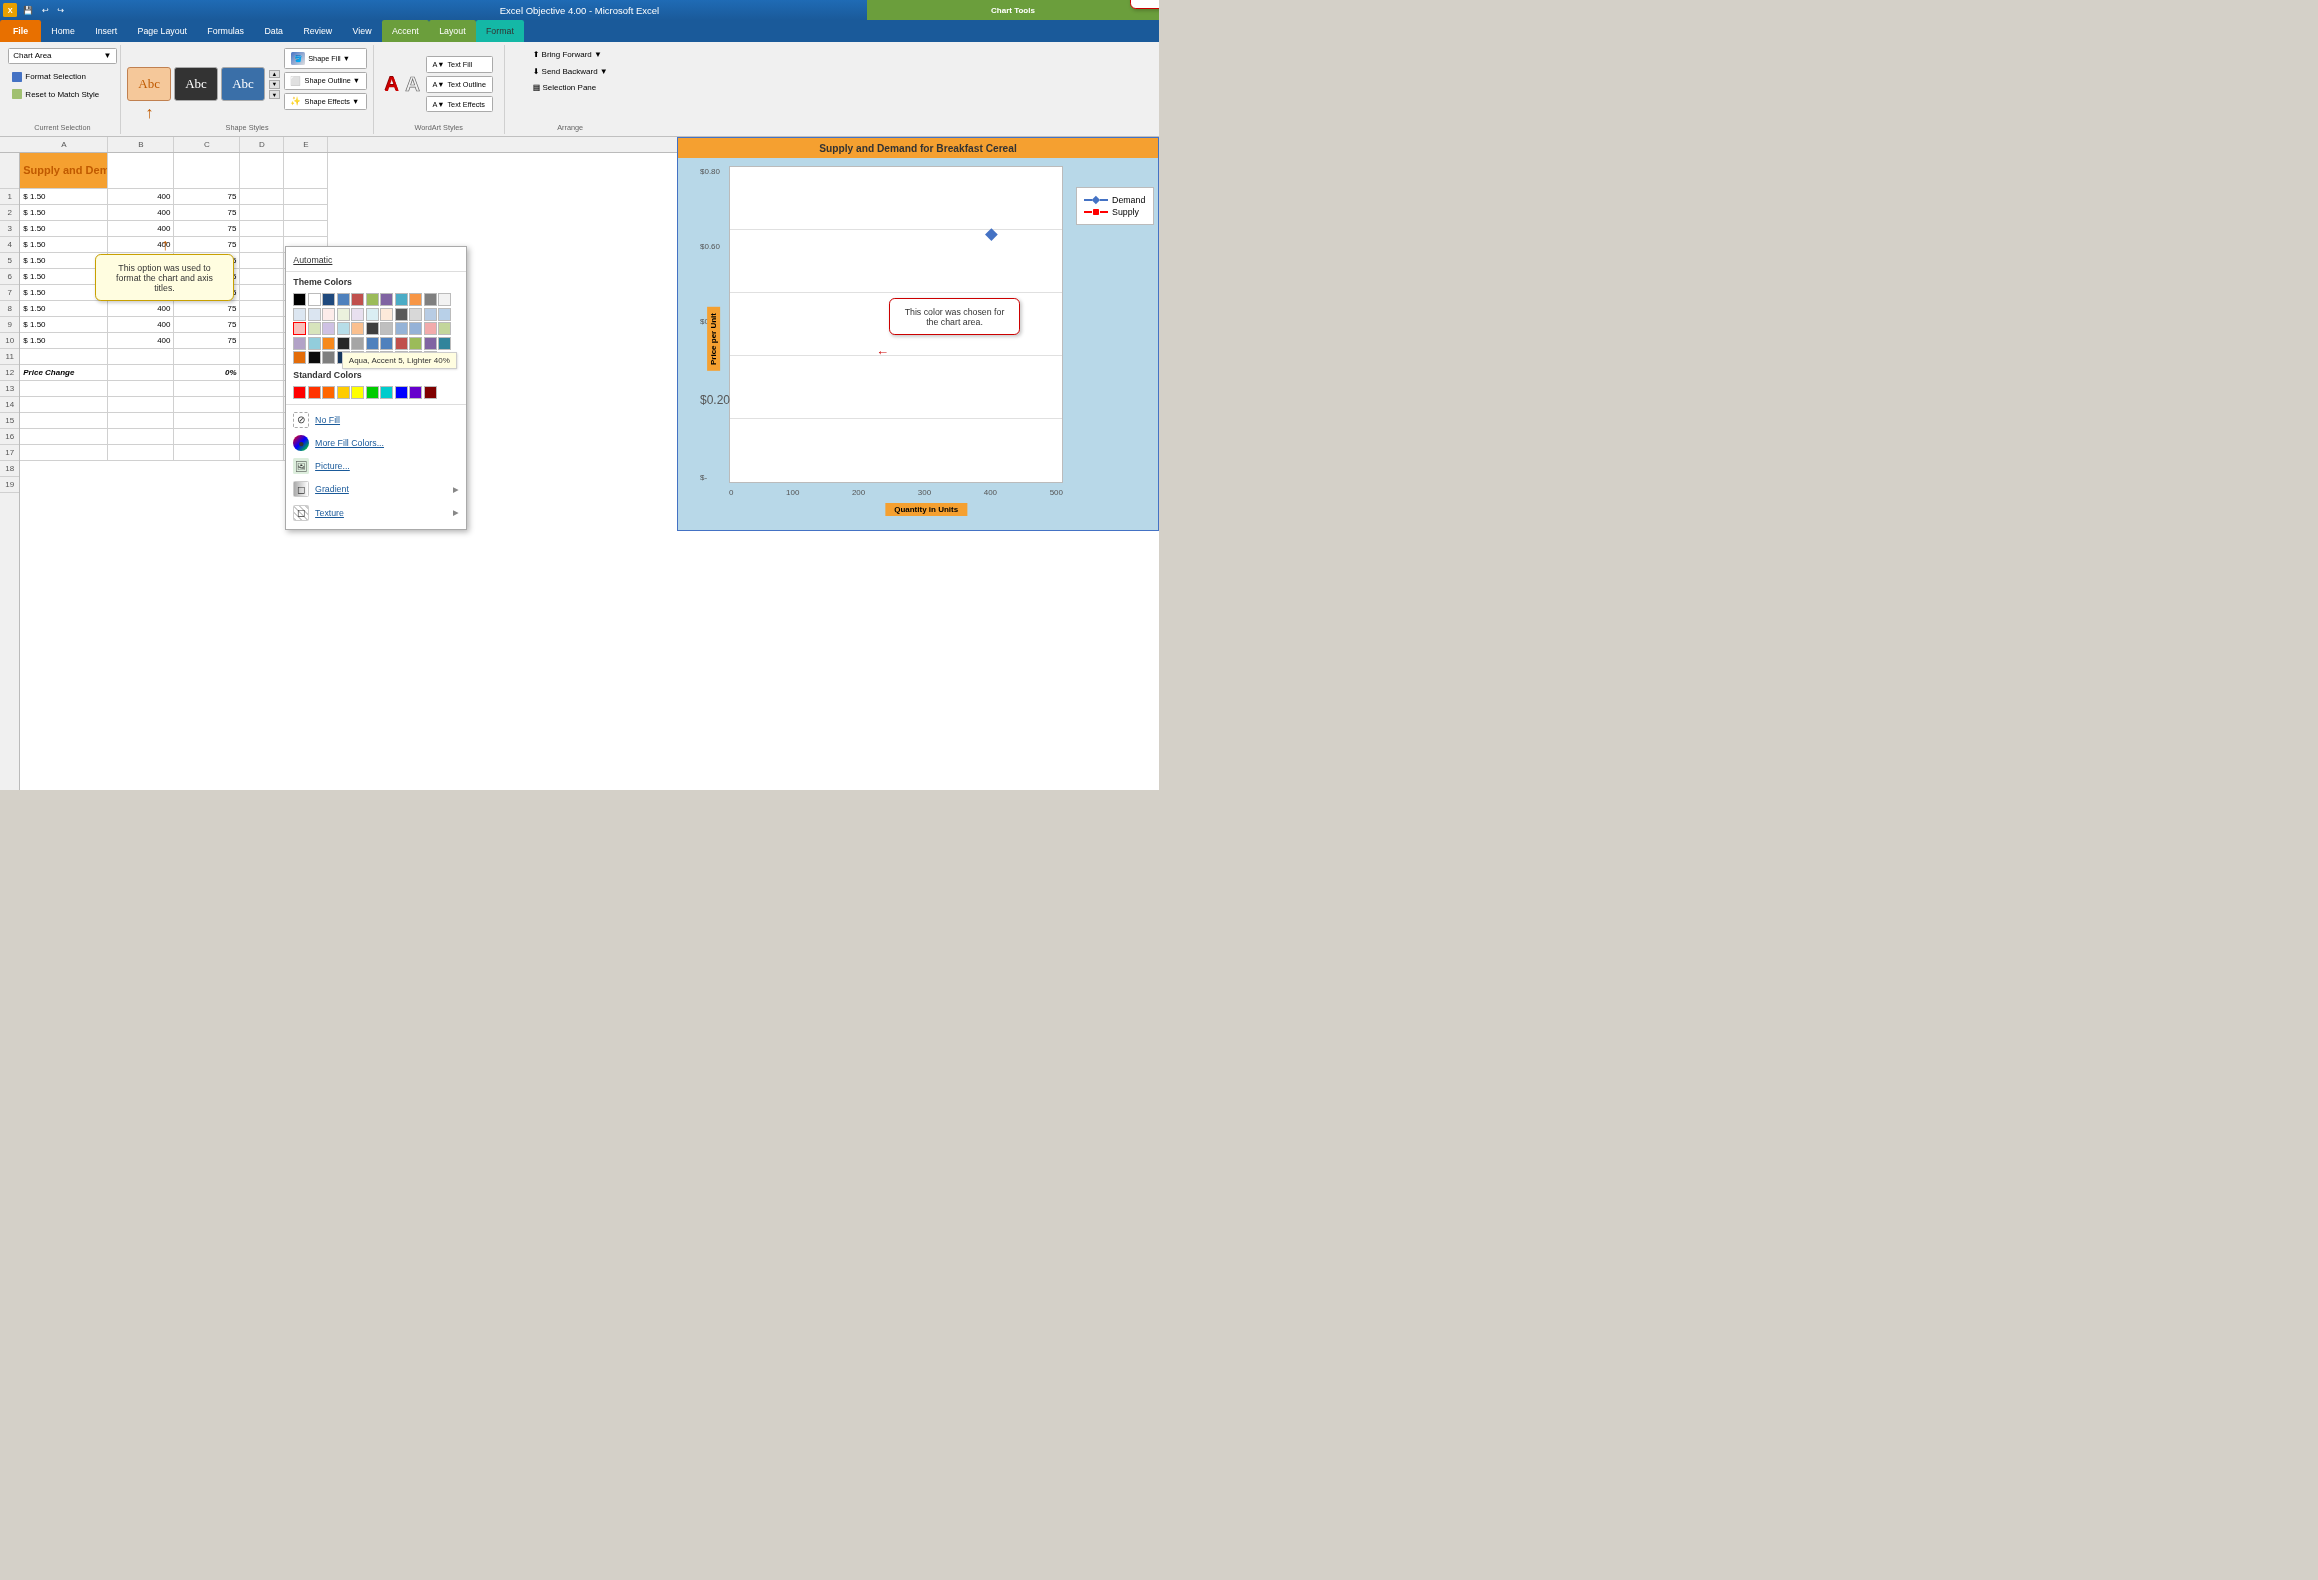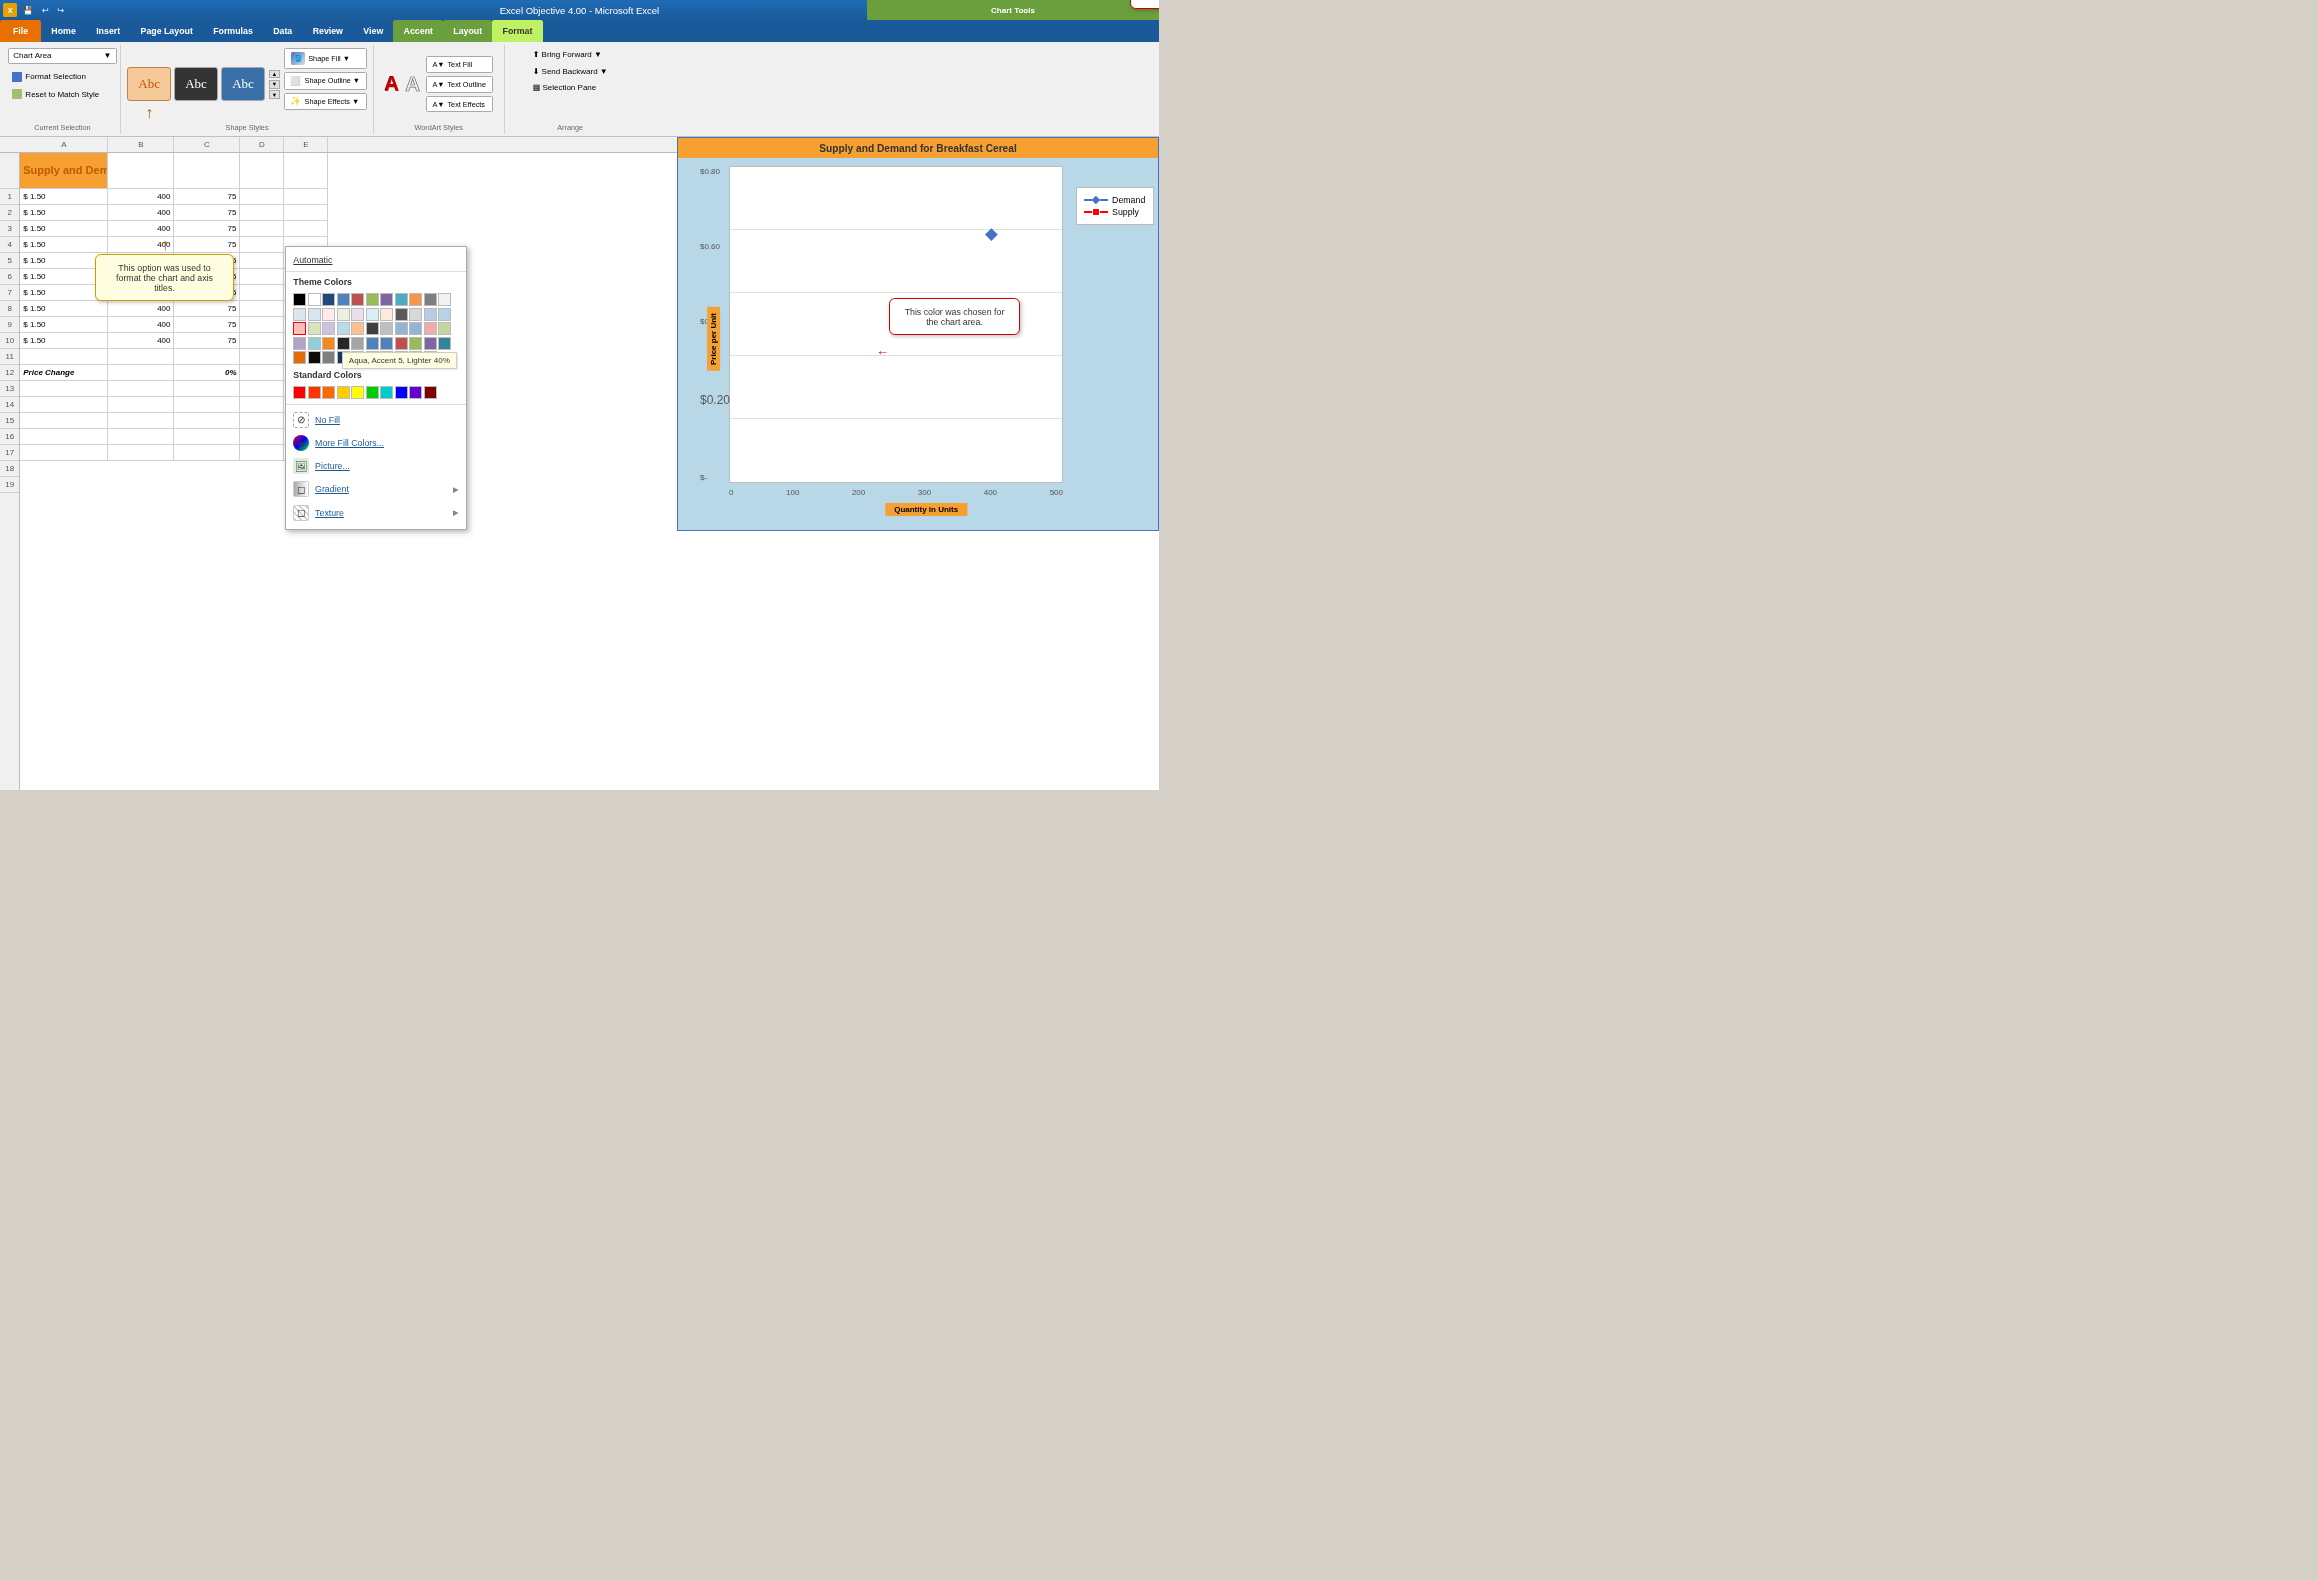--- a/index.html
+++ b/index.html
@@ -70,27 +70,26 @@
     }
     .rtab {
       padding: 3.6px 10.2px;
       font-size: 8.8px;
       cursor: pointer;
       color: white;
       height: 100%;
       display: flex;
       align-items: center;
       border-radius: 2.2px 2.2px 0 0;
-      font-weight: bold;
     }
     .rtab.active { background: #f0f0f0; color: #333; font-weight: bold; }
     .rtab.file { background: #e87000; color: white; font-weight: bold; padding: 3.6px 13px; }
     .rtab.chart-design { background: #6b9e3c; color: white; }
     .rtab.chart-layout { background: #6b9e3c; color: white; }
-    .rtab.chart-format { background: #bef264; color: #333; font-weight: bold; border-bottom: none; }
+    .rtab.chart-format { background: #14b8a6; color: #333; font-weight: normal; border-bottom: none; }
 
     
     #ribbon {
       background: #f0f0f0;
       border-bottom: 0.7px solid #c0c0c0;
       padding: 2.9px 4.4px;
       display: flex;
       align-items: stretch;
       min-height: 58px;
       position: relative;

